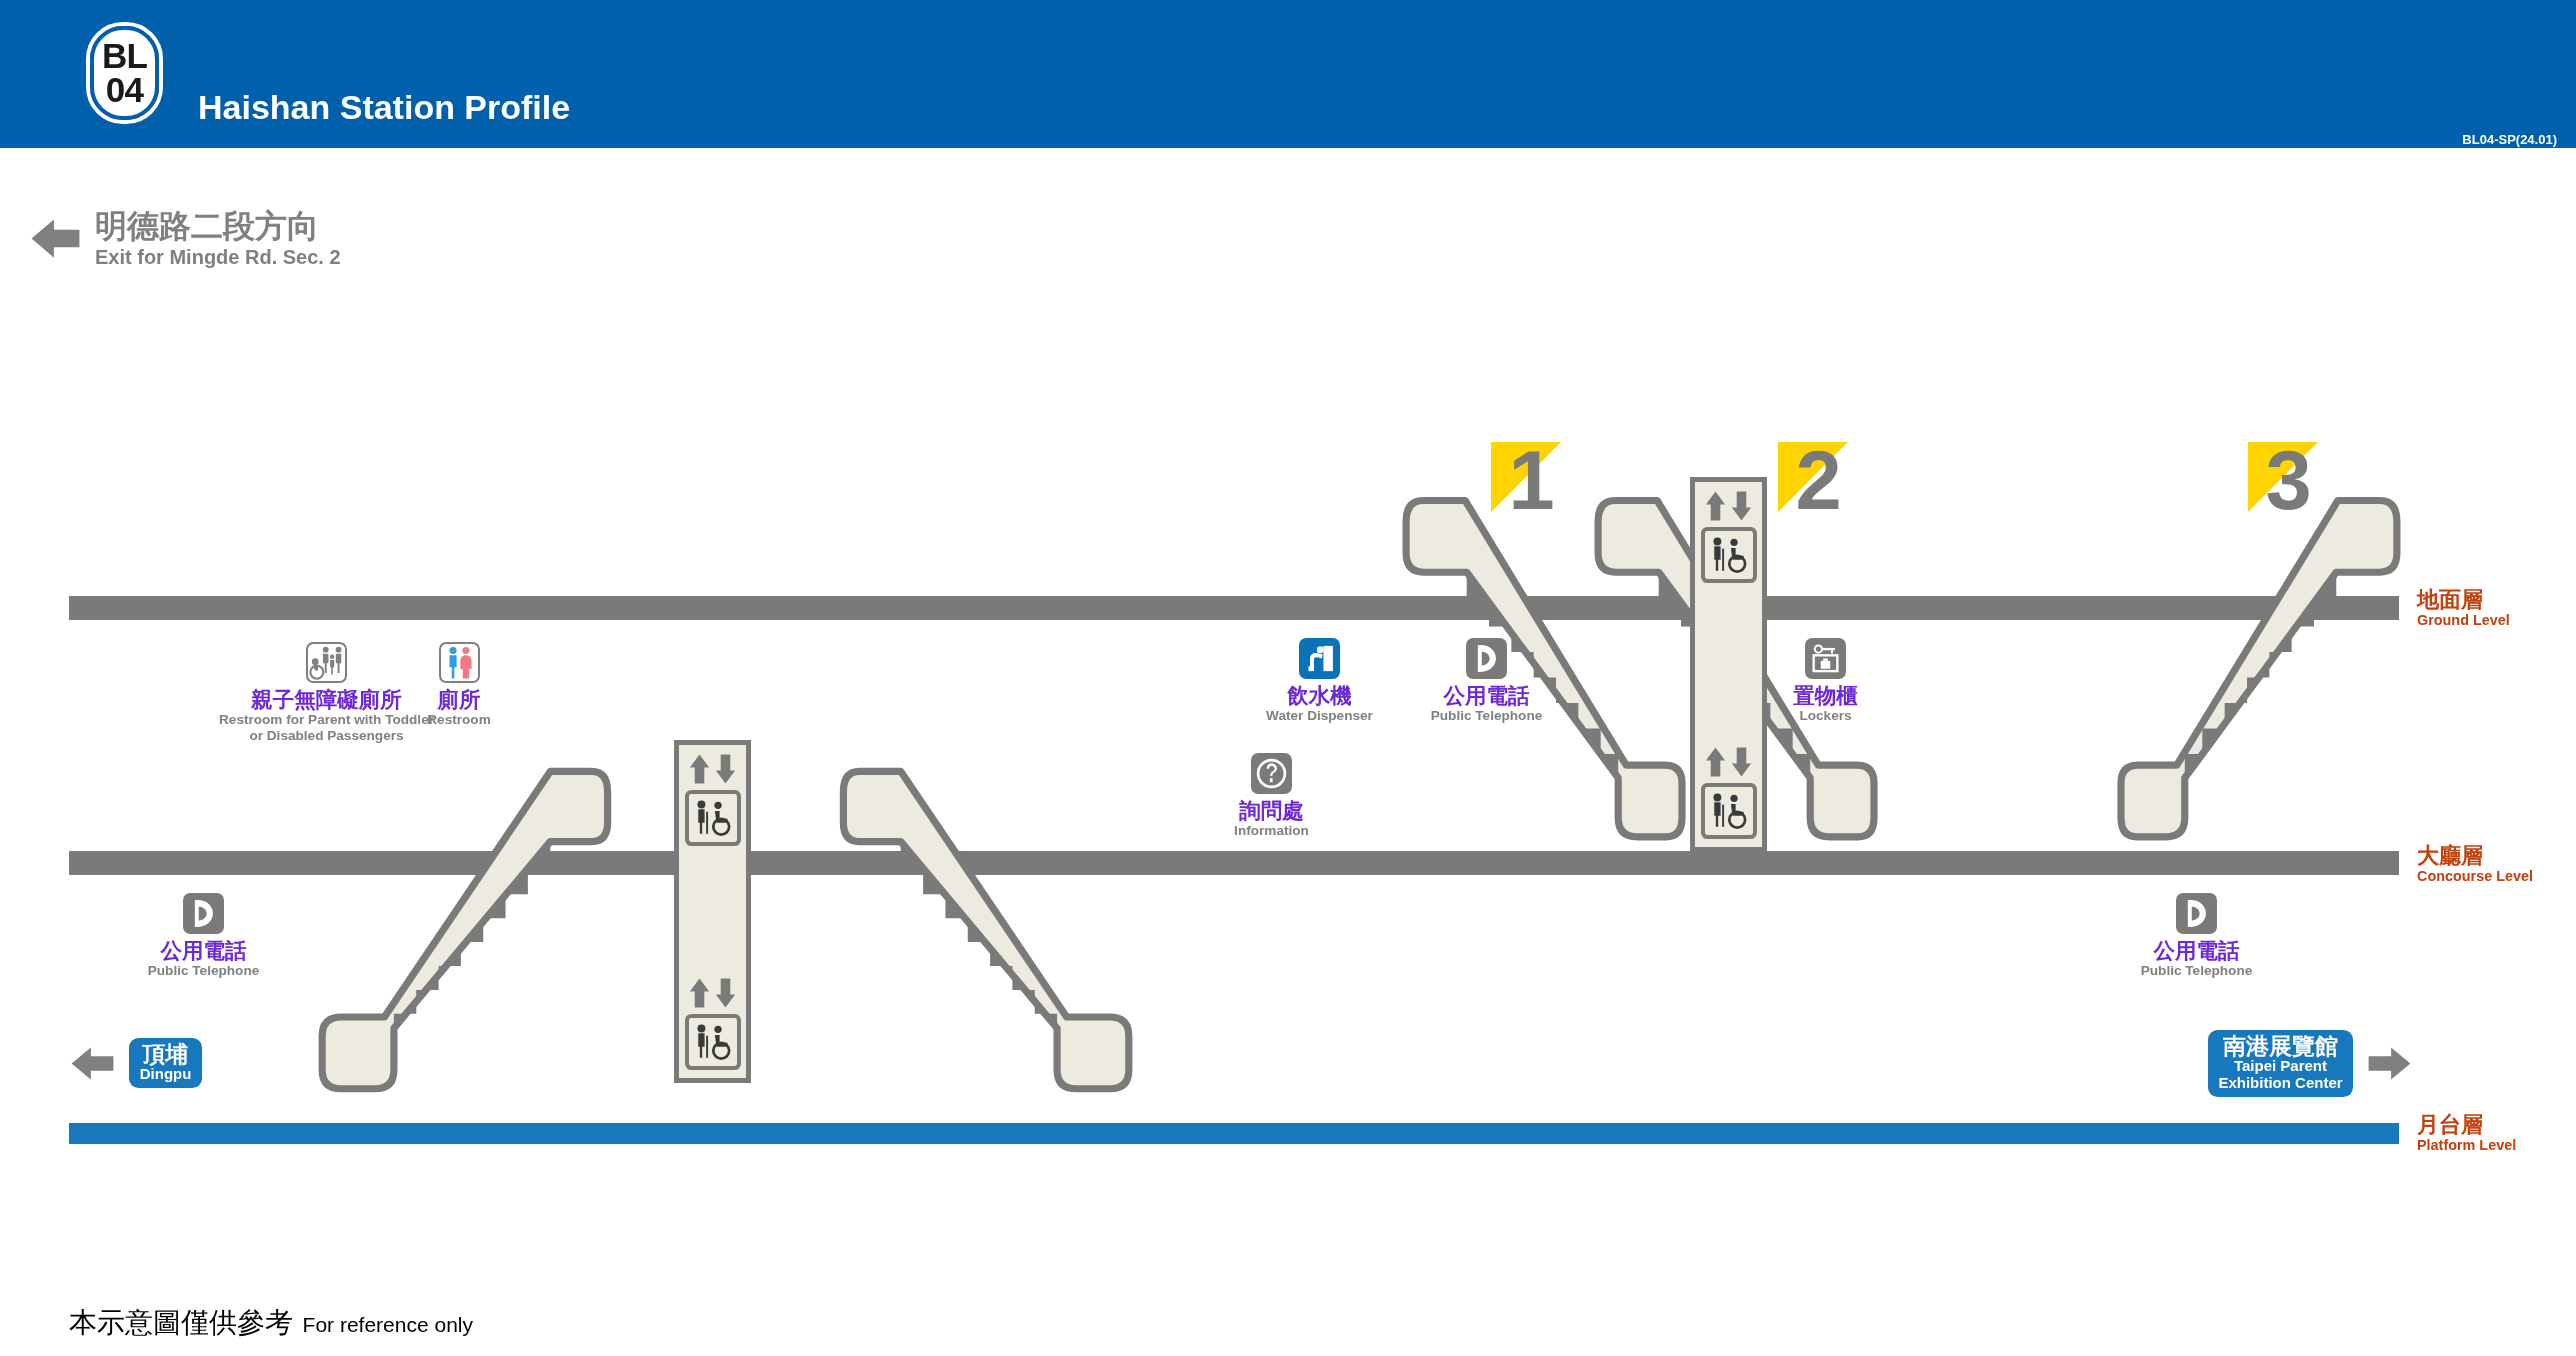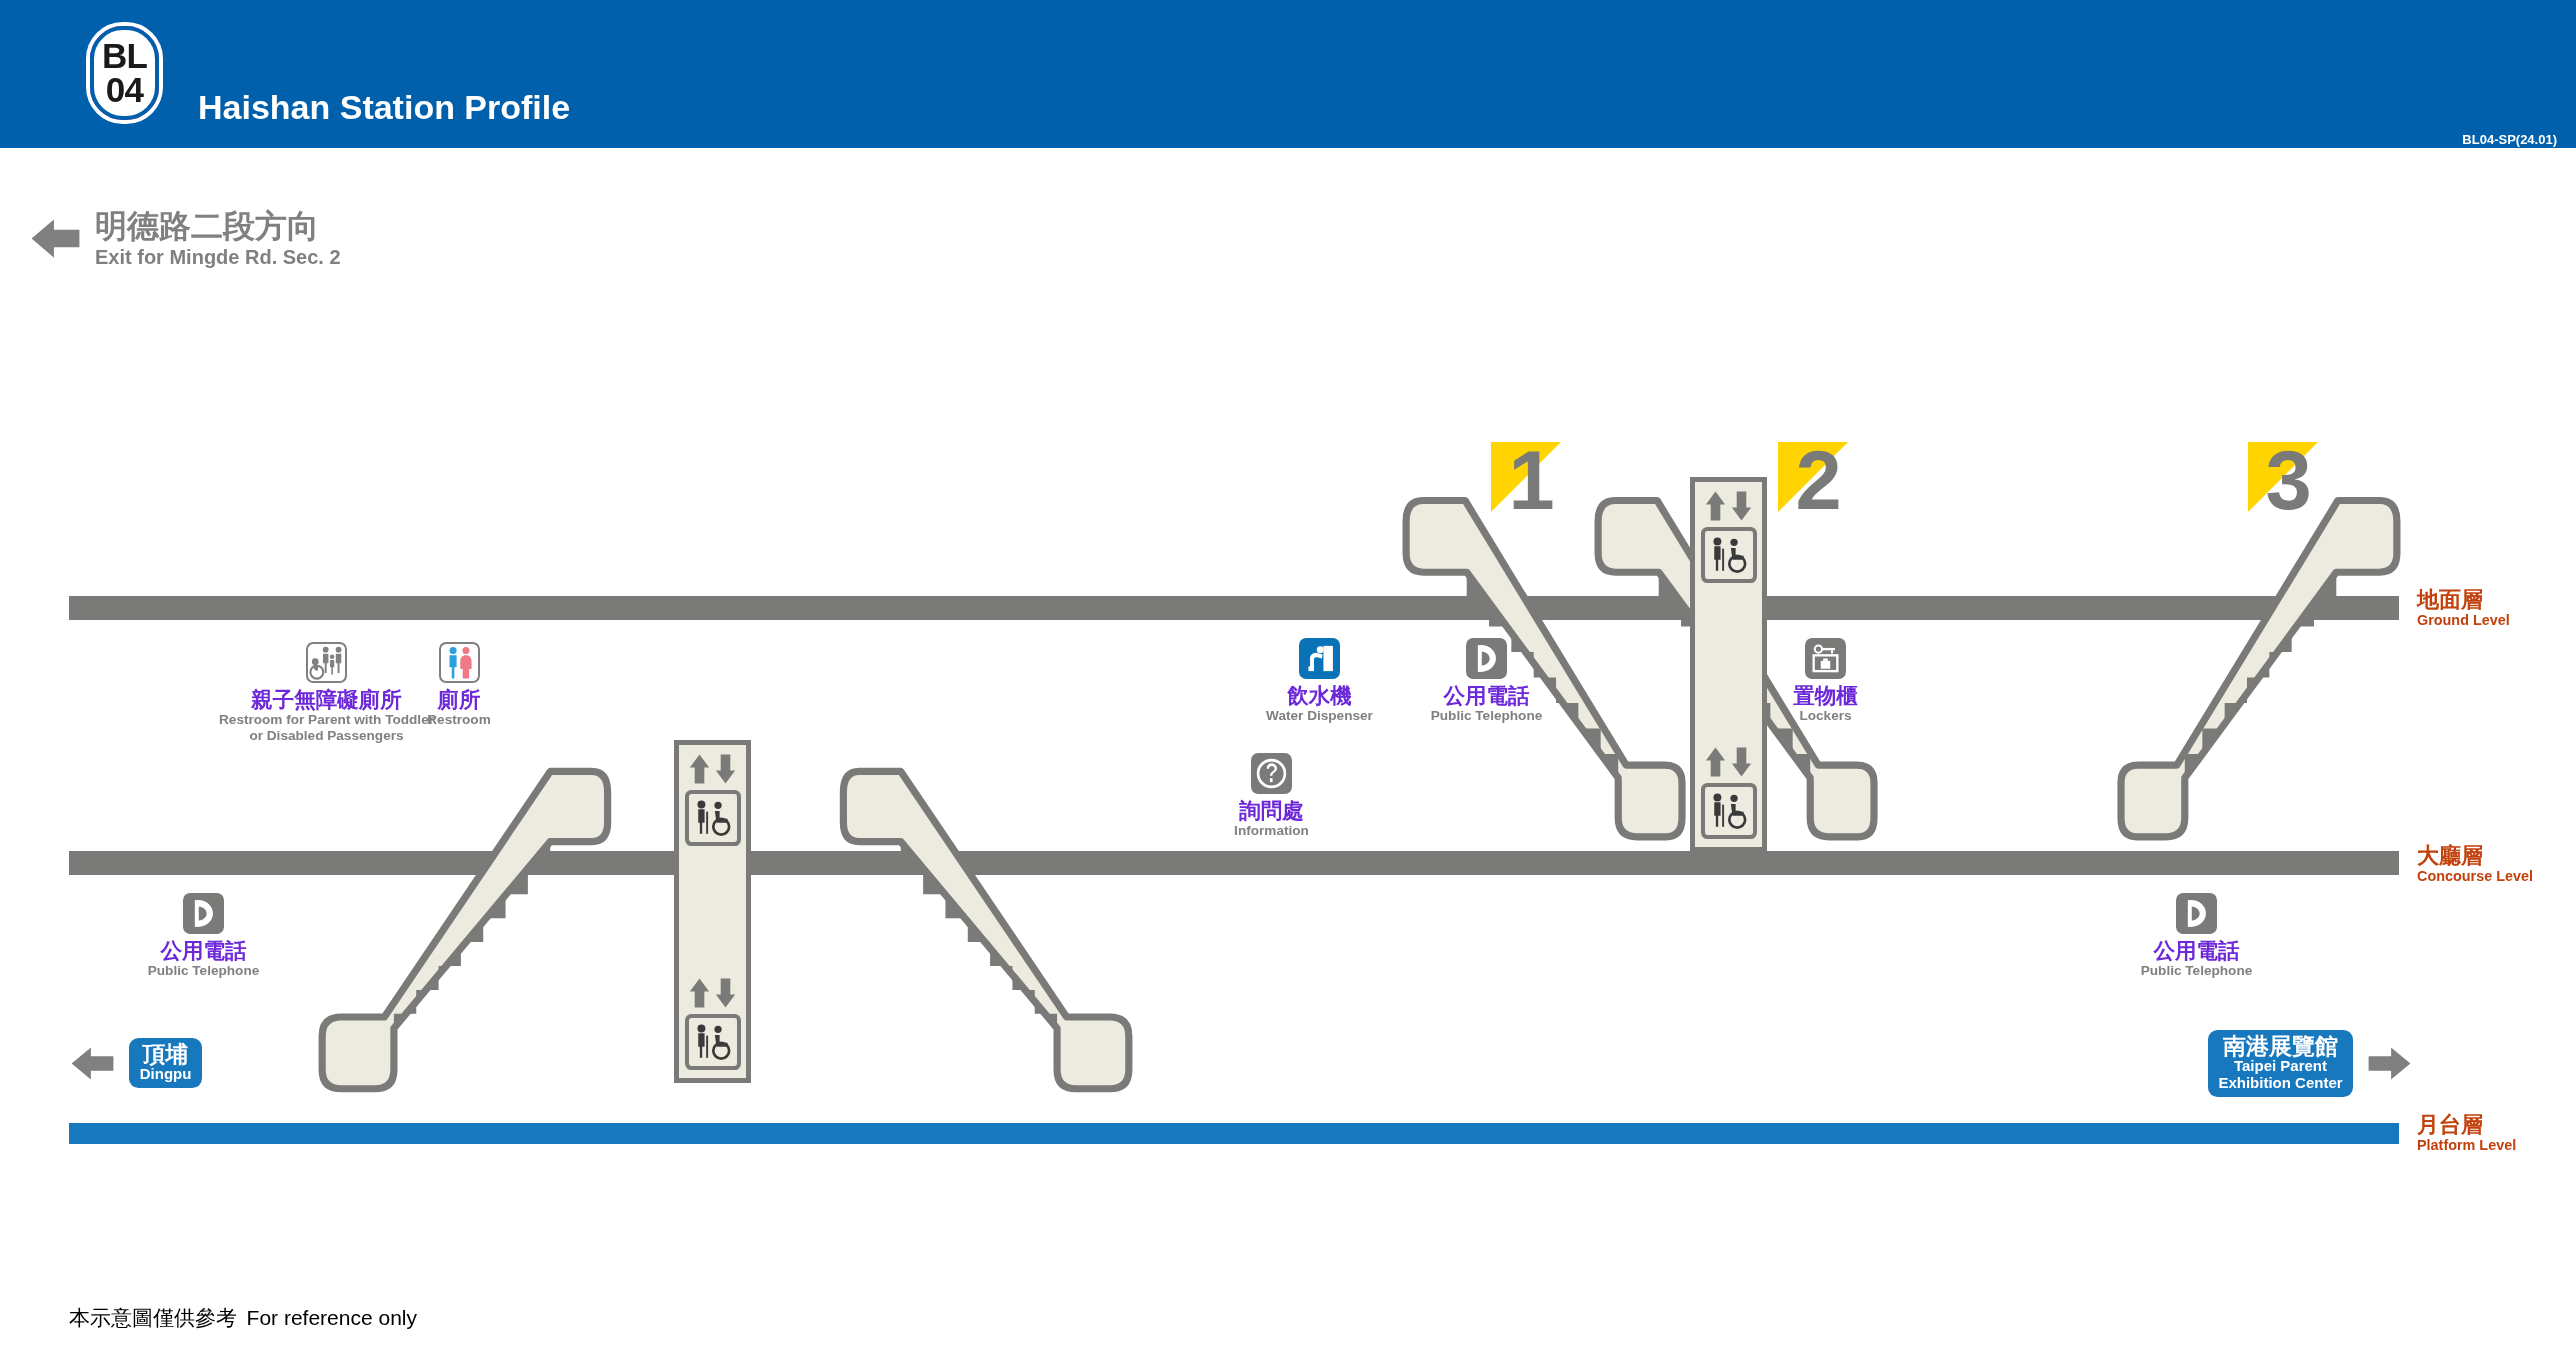--- a/index.html
+++ b/index.html
@@ -124,21 +124,21 @@
   .dest-zh { font-size: 23px; font-weight: bold; line-height: 1.05;
              font-family: "DejaVu Sans", "Liberation Sans", sans-serif; white-space: nowrap; }
   .dest-en { font-size: 15px; font-weight: bold; line-height: 1.1; white-space: nowrap; }
   .arrow-mid { width: 45px; height: 37px; flex: none; }
 
   
   .footer {
     position: absolute; left: 69px; top: 1304px;
     display: flex; align-items: baseline; gap: 9.6px;
   }
-  .footer-zh { font-size: 21px; color: #000; font-weight: normal;
+  .footer-zh { font-size: 28px; color: #000; font-weight: normal;
                font-family: "DejaVu Sans", "Liberation Sans", sans-serif; }
   .footer-en { font-size: 21px; color: #000; }
 </style>
 </head>
 <body>
 
 <div id="root">
 
   <div class="header">
     <div class="badge">

